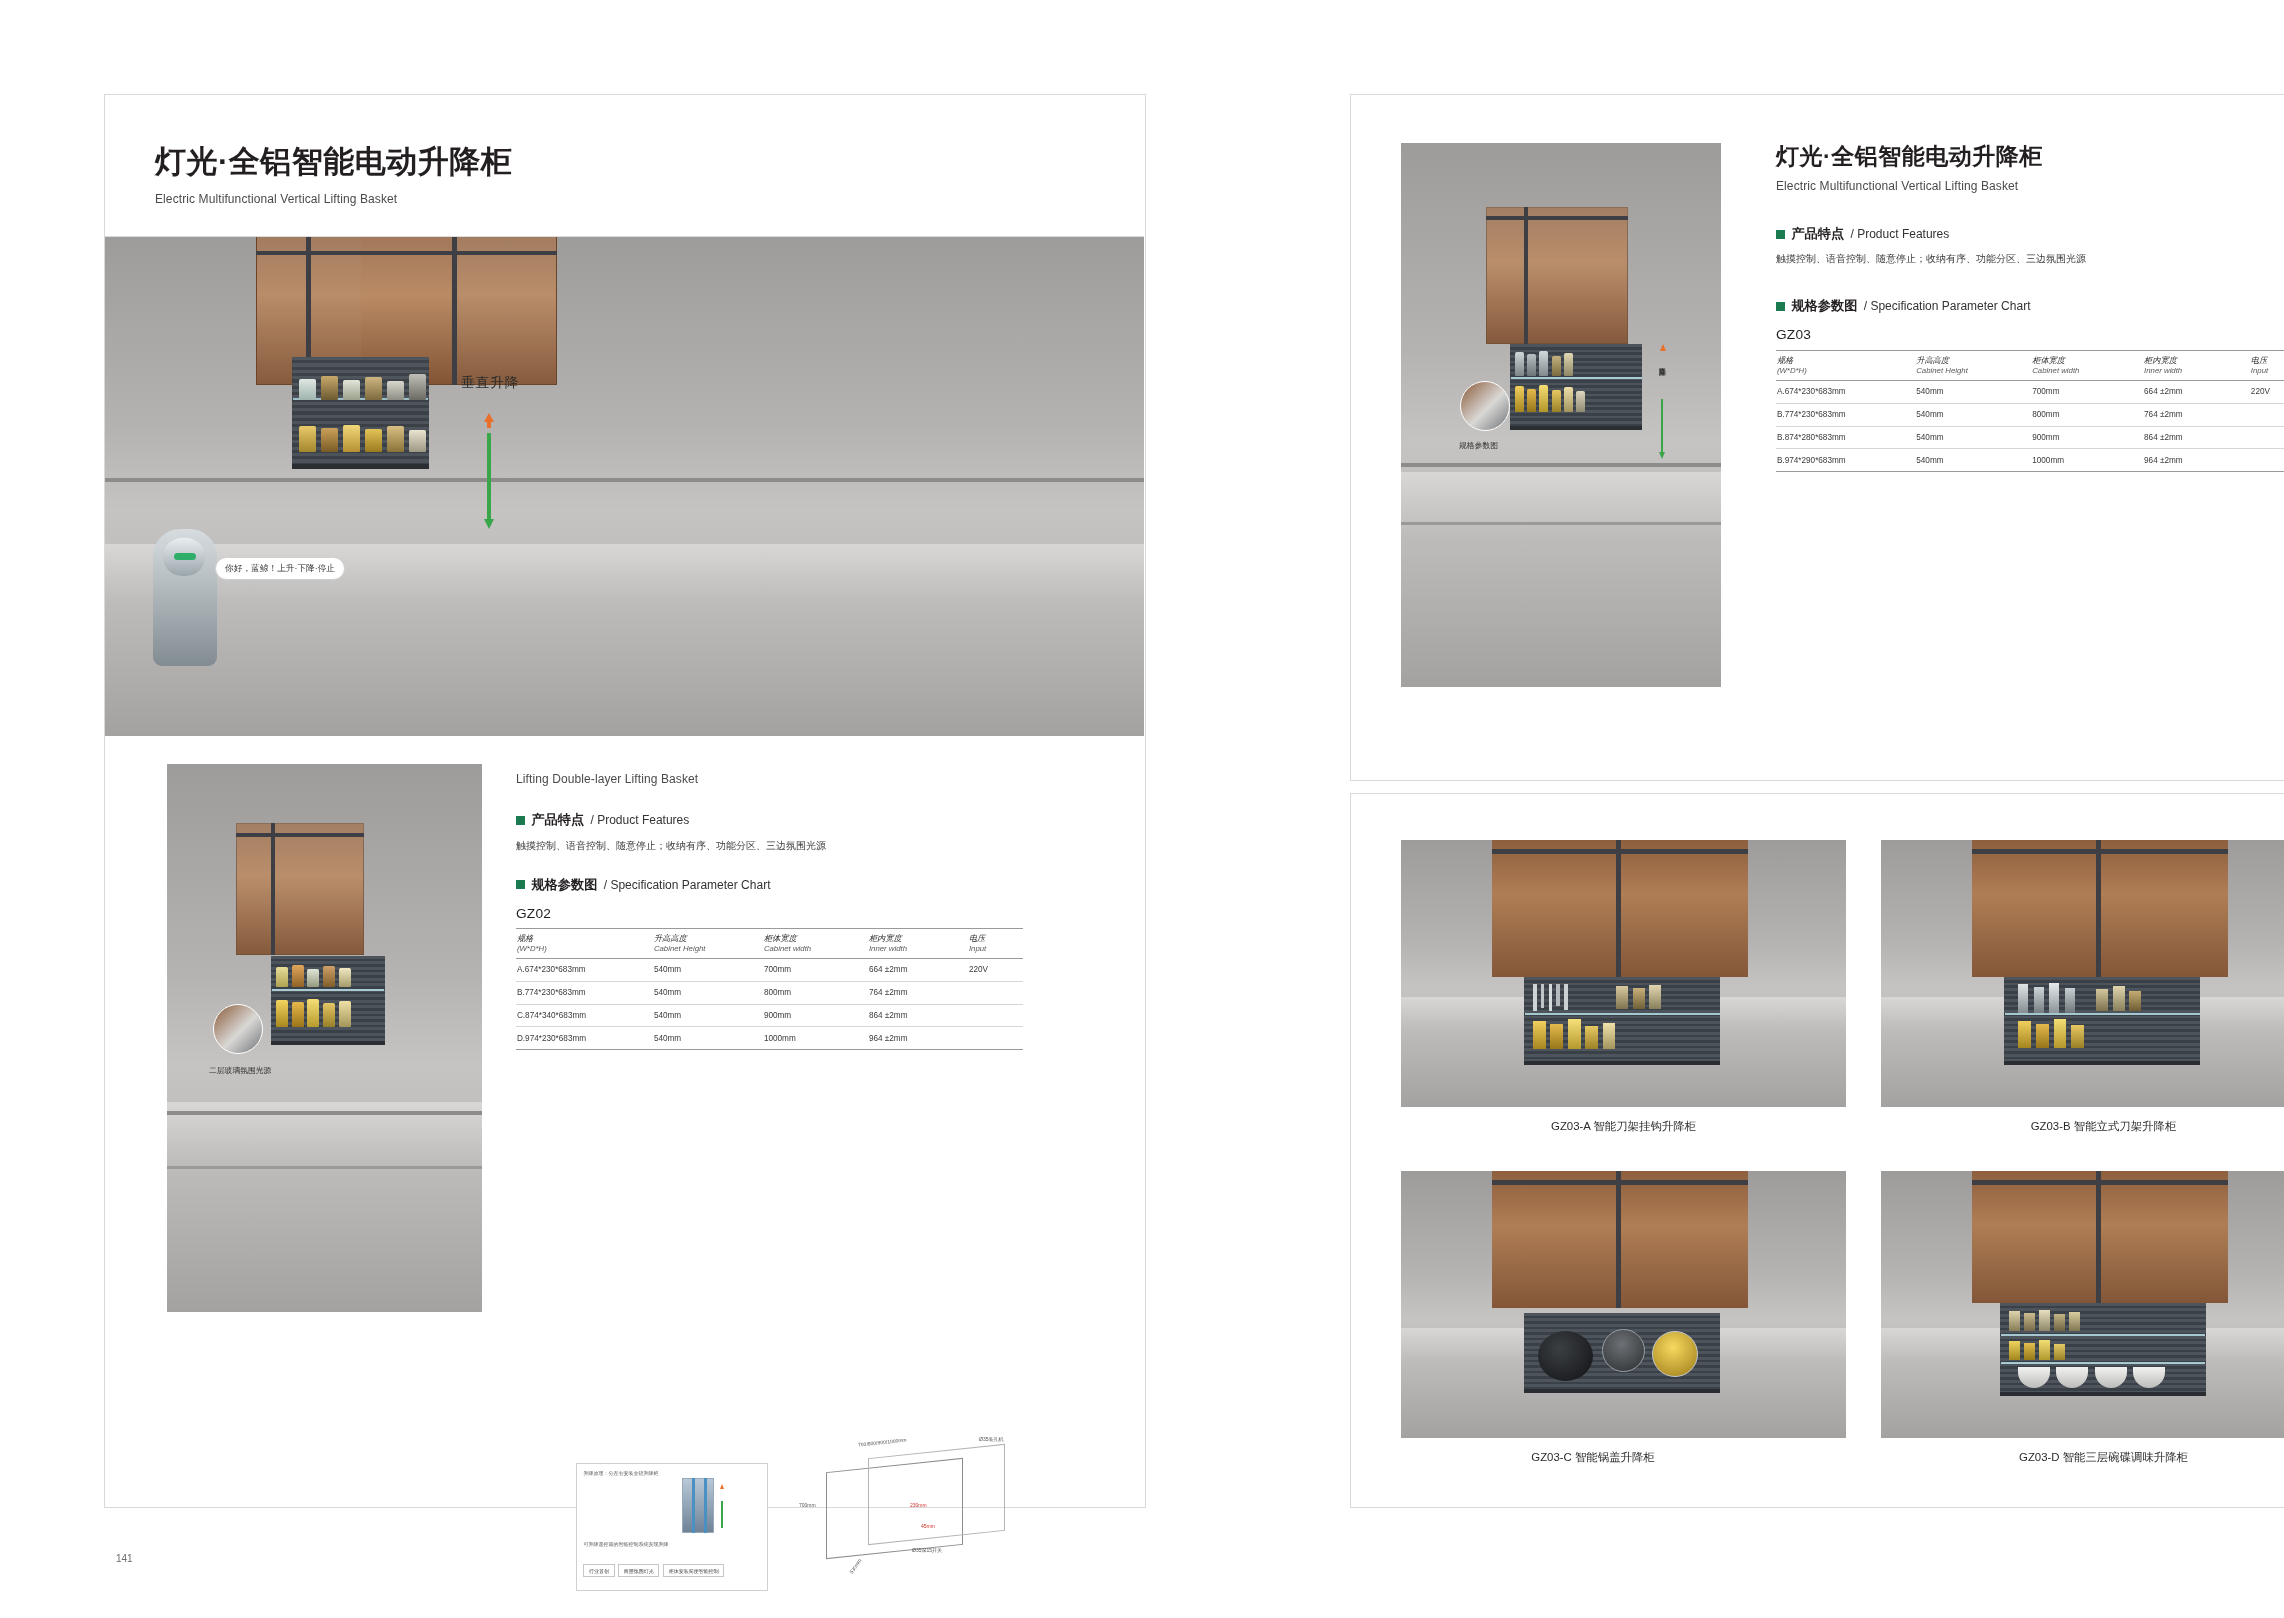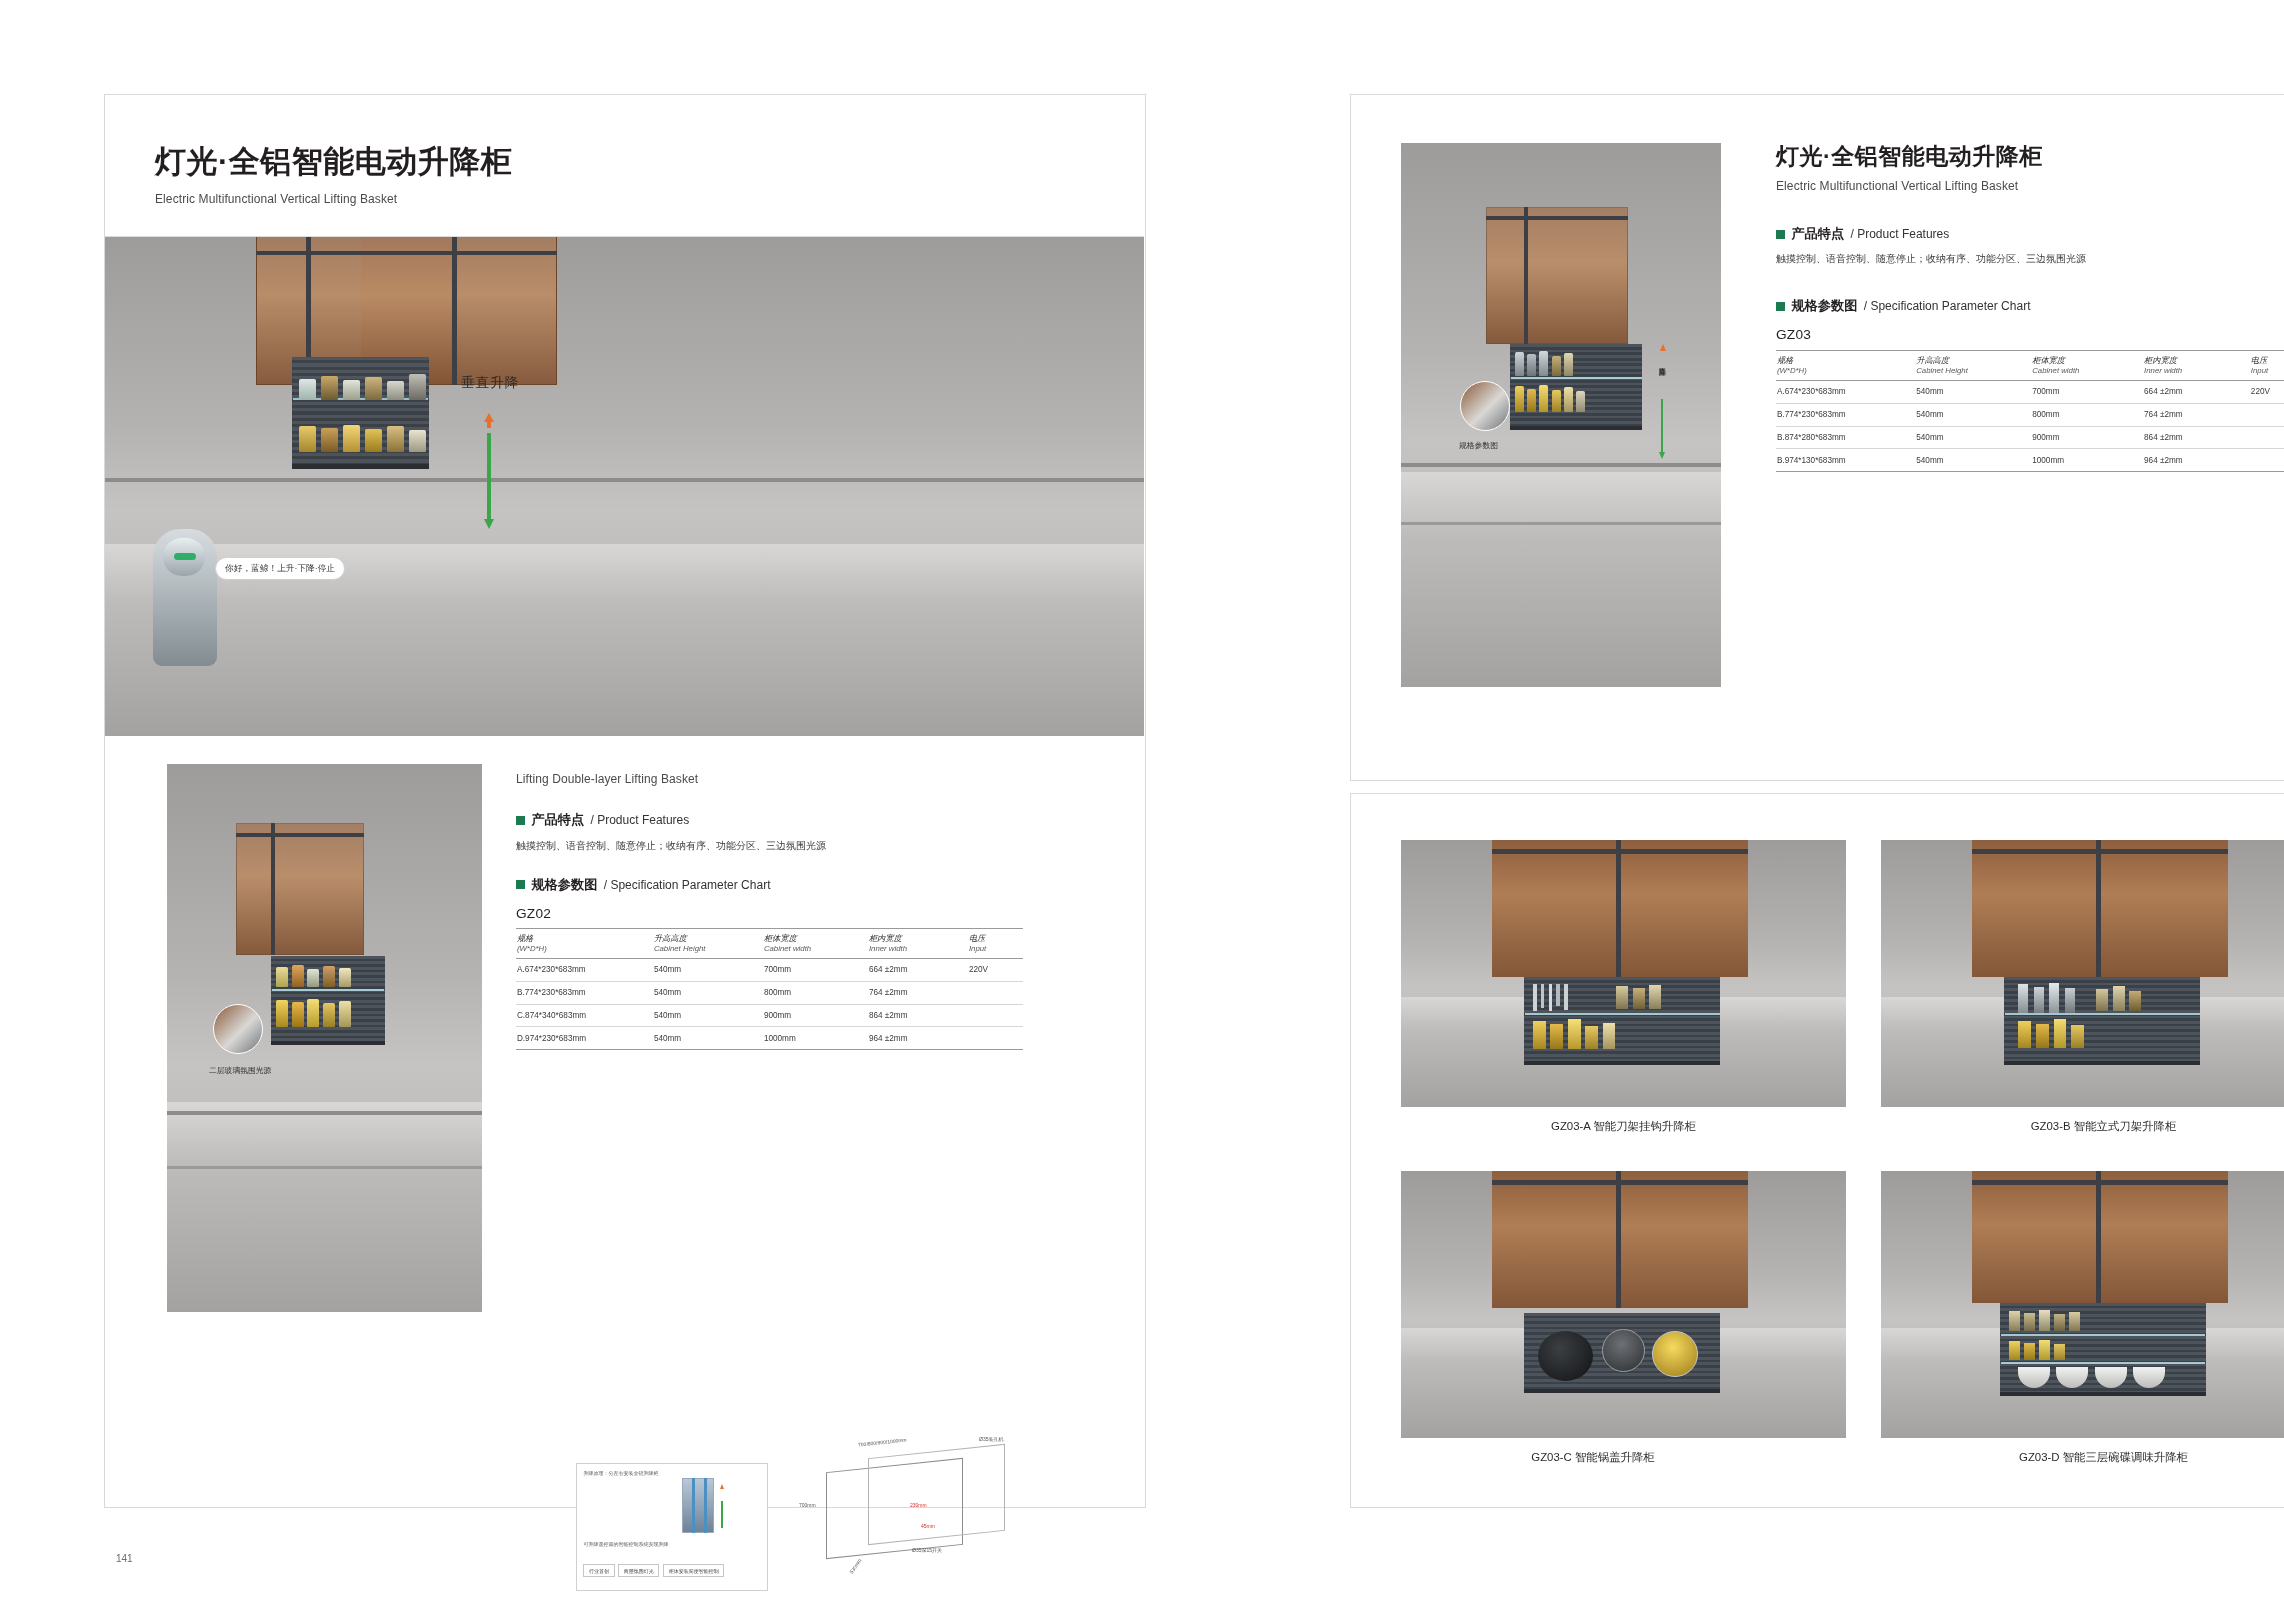--- a/index.html
+++ b/index.html
@@ -436,21 +436,21 @@
             <td></td>
           </tr>
           <tr>
             <td>B.874*280*683mm</td>
             <td>540mm</td>
             <td>900mm</td>
             <td>864 ±2mm</td>
             <td></td>
           </tr>
           <tr>
-            <td>B.974*130*683mm</td>
+            <td>B.974*290*683mm</td>
             <td>540mm</td>
             <td>1000mm</td>
             <td>964 ±2mm</td>
             <td></td>
           </tr>
         </tbody>
       </table>
     </div>
   </div>
 

